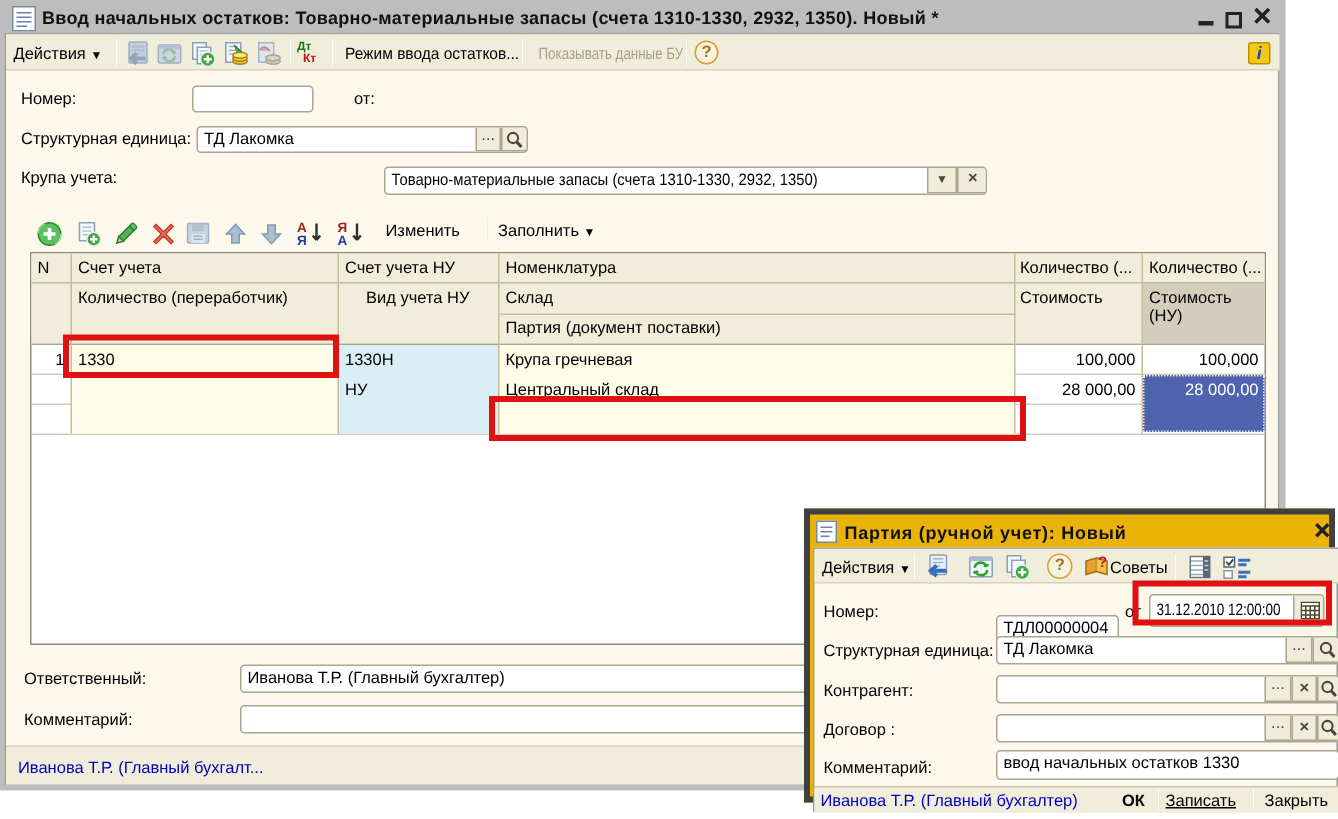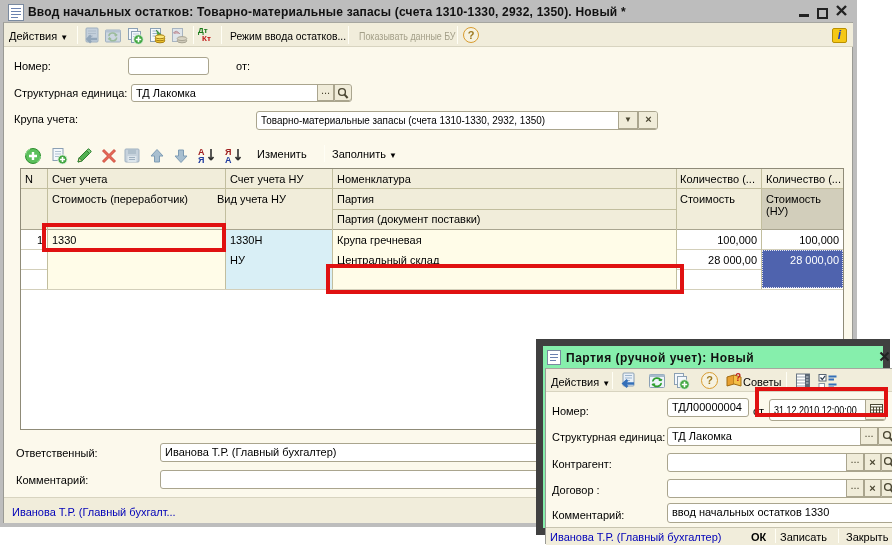--- a/index.html
+++ b/index.html
@@ -169,23 +169,23 @@
       <div class="gl" style="left:311px;top:0;width:1px;height:120px;"></div>
       <div class="gl" style="left:655px;top:0;width:1px;height:120px;"></div>
       <div class="gl" style="left:740px;top:0;width:1px;height:120px;"></div>
 
       <div class="lbl" style="left:4px;top:4px;">N</div>
       <div class="lbl" style="left:31px;top:4px;">Счет учета</div>
       <div class="lbl" style="left:209px;top:4px;">Счет учета НУ</div>
       <div class="lbl" style="left:316px;top:4px;">Номенклатура</div>
       <div class="lbl" style="left:659px;top:4px;">Количество (...</div>
       <div class="lbl" style="left:745px;top:4px;">Количество (...</div>
-      <div class="lbl" style="left:31px;top:24px;">Стоимость (переработчик)</div>
-      <div class="lbl" style="left:196px;top:24px;">Вид учета НУ</div>
-      <div class="lbl" style="left:316px;top:24px;">Партия</div>
+      <div class="lbl" style="left:31px;top:24px;">Количество (переработчик)</div>
+      <div class="lbl" style="left:223px;top:24px;">Вид учета НУ</div>
+      <div class="lbl" style="left:316px;top:24px;">Склад</div>
       <div class="lbl" style="left:659px;top:24px;">Стоимость</div>
       <div class="lbl" style="left:745px;top:24px;">Стоимость<br>(НУ)</div>
       <div class="lbl" style="left:316px;top:44px;">Партия (документ поставки)</div>
 
       <div class="lbl" style="left:0;top:65px;width:22px;text-align:right;">1</div>
       <div class="lbl" style="left:31px;top:65px;text-align:center;">1330</div>
       <div class="lbl" style="left:209px;top:65px;">1330Н</div>
       <div class="lbl" style="left:316px;top:65px;">Крупа гречневая</div>
       <div class="lbl" style="left:656px;top:65px;width:80px;text-align:right;">100,000</div>
       <div class="lbl" style="left:741px;top:65px;width:77px;text-align:right;">100,000</div>
@@ -200,21 +200,21 @@
         <span>Иванова Т.Р. (Главный бухгалтер)</span>
       </div>
     <div class="lbl" style="left:12px;top:451px;">Комментарий:</div>
     <div class="inp" style="left:156px;top:447px;width:685px;height:19px;"></div>
 
     <div class="abs" style="left:0;top:474px;width:849px;height:26px;background:#f1eddb;border-top:1px solid #d8d4c0;"></div>
     <div class="lbl" style="left:8px;top:483px;color:#0000b8;">Иванова Т.Р. (Главный бухгалт...</div>
   </div>
 </div>
 
-<div class="abs" style="left:536px;top:339px;width:354px;height:196px;background:#86efac;border:7px solid #404040;z-index:10;">
+<div class="abs" style="left:536px;top:339px;width:354px;height:196px;background:#eab308;border:4px solid #404040;z-index:10;">
 
   <div class="abs" style="left:4px;top:4px;width:14px;height:15px;background:#fff;border:1px solid #7a8aa0;">
     <div class="abs" style="left:2px;top:3px;width:8px;height:1px;background:#6b82b0"></div>
     <div class="abs" style="left:2px;top:6px;width:8px;height:1px;background:#6b82b0"></div>
     <div class="abs" style="left:2px;top:9px;width:6px;height:1px;background:#6b82b0"></div>
   </div>
   <div class="lbl" style="left:23px;top:5px;font-weight:bold;font-size:12px;letter-spacing:.5px;color:#111">Партия (ручной учет): Новый</div>
   <div class="abs" style="left:336px;top:5px;"><svg width="11" height="11" viewBox="0 0 11 11">
         <path d="M1.5 1.5 L9.5 9.5 M9.5 1.5 L1.5 9.5" stroke="#222" stroke-width="2.2"></path>
       </svg></div>
@@ -259,21 +259,21 @@
         </svg></div>
     <div id="st7" class="abs" style="left:272px;top:3px;width:20px;height:17px;"><svg width="20" height="18" viewBox="0 0 20 18">
           <rect x="1" y="2.5" width="7" height="6.5" fill="#fff" stroke="#5a6674"></rect>
           <path d="M2.5 5.5 l1.8 2 l2.8 -3.6" stroke="#2e3e4e" stroke-width="1.2" fill="none"></path>
           <rect x="1" y="11.5" width="5.5" height="5" fill="#fff" stroke="#8a96a2"></rect>
           <path d="M10.5 4.5 h8 M10.5 7.5 h5.5" stroke="#3570b8" stroke-width="2"></path>
           <path d="M10.5 12.5 h8 M10.5 15.5 h5.5" stroke="#3570b8" stroke-width="2"></path>
         </svg></div>
 
     <div class="lbl" style="left:6px;top:36px;">Номер:</div>
-    <div class="inp" style="left:121px;top:29px;width:82px;height:19px;text-decoration:underline;">
+    <div class="inp" style="left:121px;top:44px;width:82px;height:19px;text-decoration:underline;">
         <span>ТДЛ00000004</span>
       </div>
     <div class="lbl" style="left:207px;top:36px;">от</div>
     <div class="inp" style="left:223px;top:30px;width:117px;height:22px;">
         <span style="top:4px;display:inline-block;transform:scaleX(.82);transform-origin:0 0;">31.12.2010 12:00:00</span>
       <div class="btn" style="left:95px;top:-1px;width:22px;height:21px;border-radius:0 3px 3px 0;padding-top:2px;"><svg width="13" height="12" viewBox="0 0 13 12" style="margin-top:2px">
             <rect x="0.5" y="0.5" width="12" height="11" fill="#fffef5" stroke="#4a4632"></rect>
             <path d="M0.5 3 H12.5 M0.5 6 H12.5 M0.5 9 H12.5 M3.5 3 V11.5 M6.5 3 V11.5 M9.5 3 V11.5" stroke="#4a4632" stroke-width="1"></path>
           </svg></div>
     </div>
@@ -306,21 +306,21 @@
     </div>
     <div class="lbl" style="left:6px;top:140px;">Комментарий:</div>
     <div class="inp" style="left:121px;top:134px;width:229px;height:20px;">
         <span>ввод начальных остатков 1330</span>
       </div>
 
     <div class="abs" style="left:0;top:158px;width:349px;height:18px;background:#f1eddb;border-top:1px solid #c8c4b0;"></div>
     <div class="lbl" style="left:4px;top:162px;color:#0000b8;">Иванова Т.Р. (Главный бухгалтер)</div>
     <div class="lbl" style="left:205px;top:162px;font-weight:bold;">ОК</div>
     <div class="sep" style="left:229px;top:160px;height:14px;"></div>
-    <div class="lbl" style="left:234px;top:162px;">Записать</div>
+    <div class="lbl" style="left:234px;top:162px;text-decoration:underline;">Записать</div>
     <div class="sep" style="left:292px;top:160px;height:14px;"></div>
     <div class="lbl" style="left:300px;top:162px;">Закрыть</div>
   </div>
 </div>
 
 <div class="redbox" style="left:42px;top:223px;width:184px;height:29px;"></div>
 <div class="redbox" style="left:326px;top:264px;width:358px;height:30px;"></div>
 <div class="redbox" style="left:755px;top:387px;width:133px;height:30px;"></div>
 
 </body></html>

